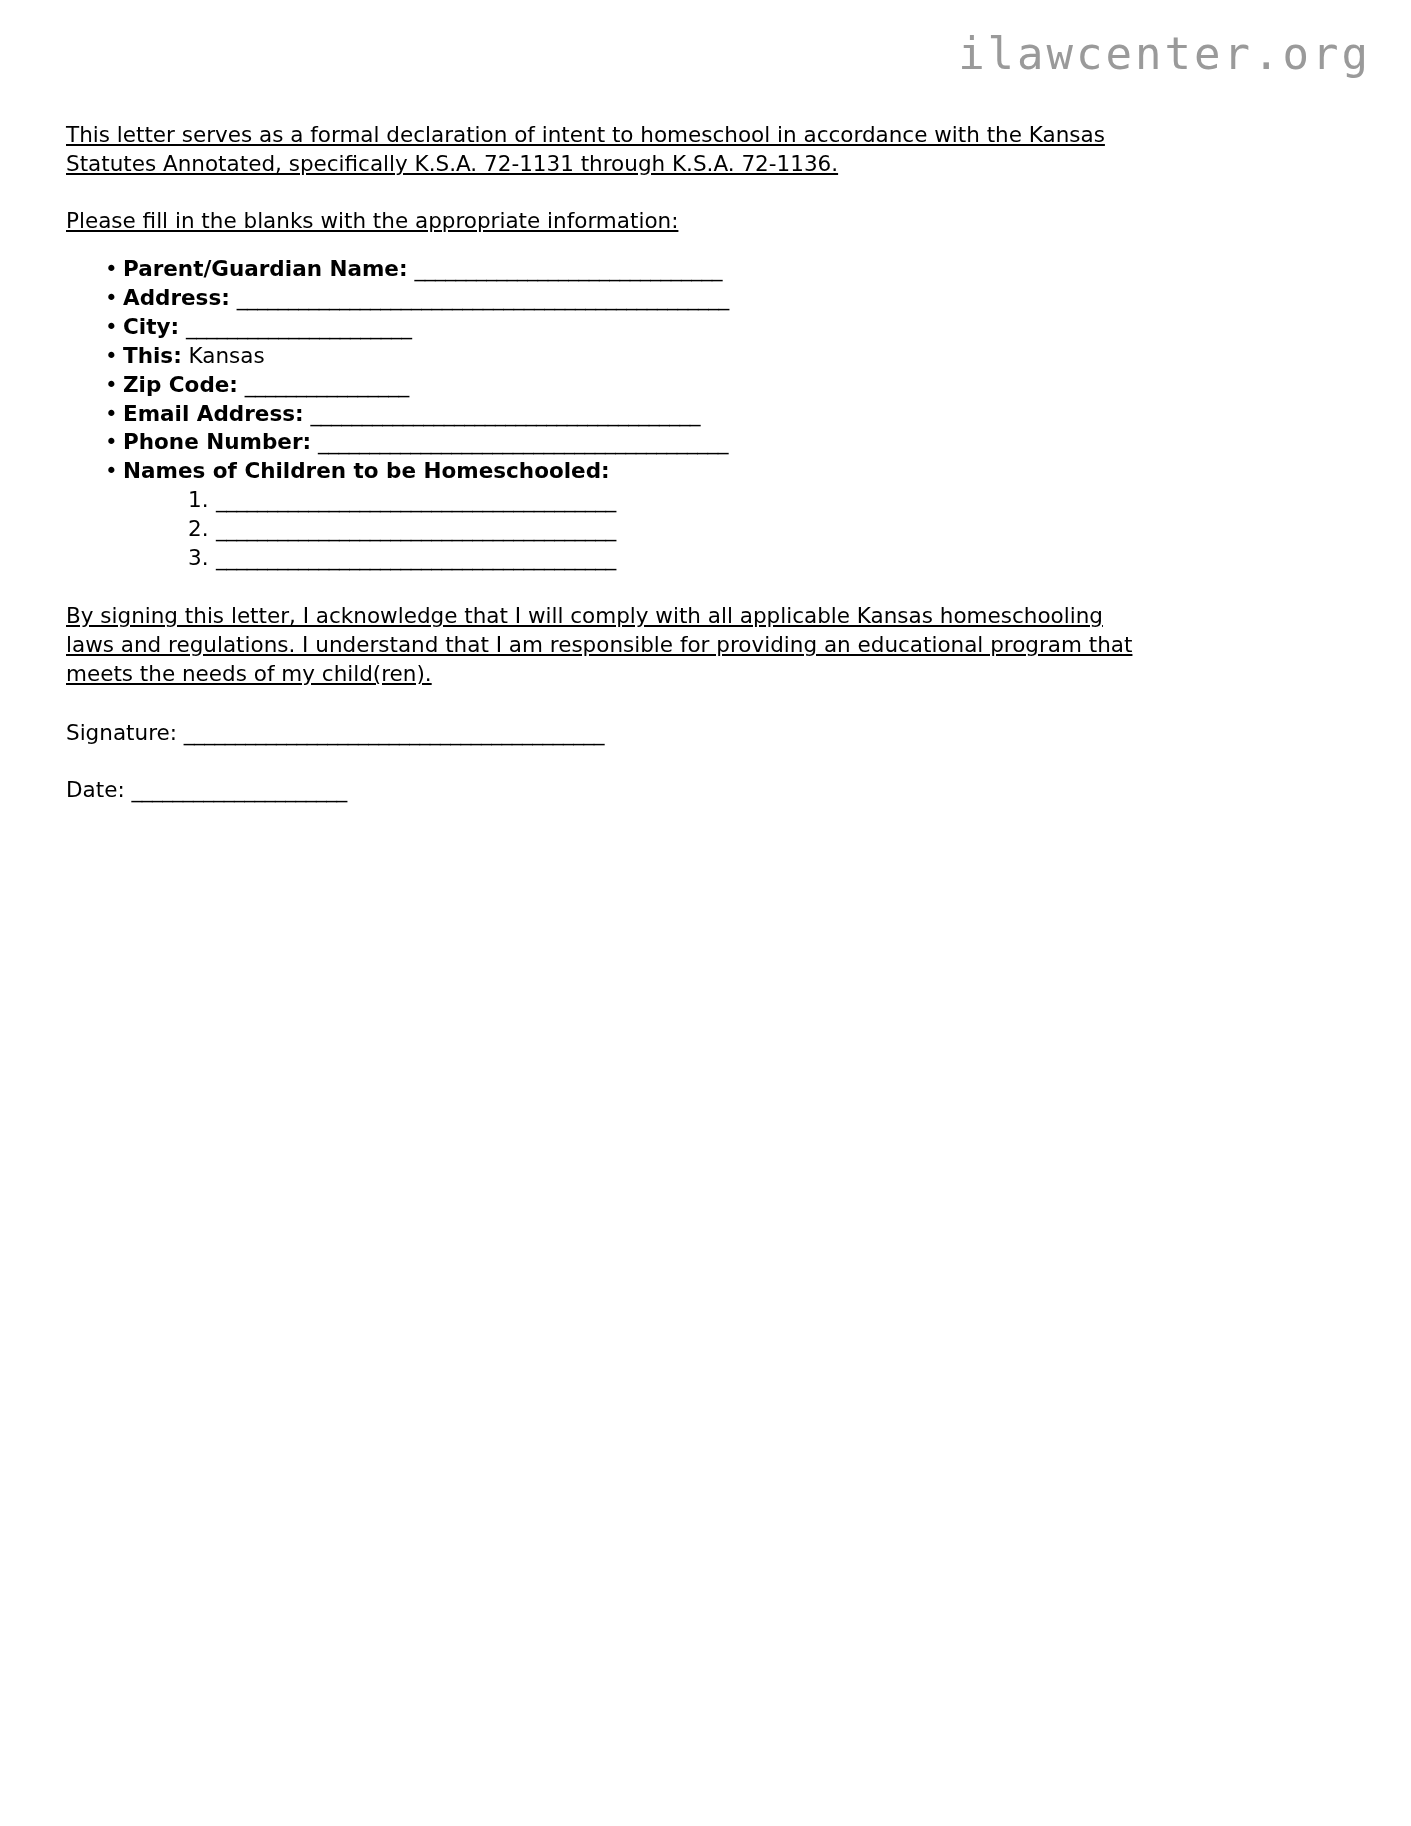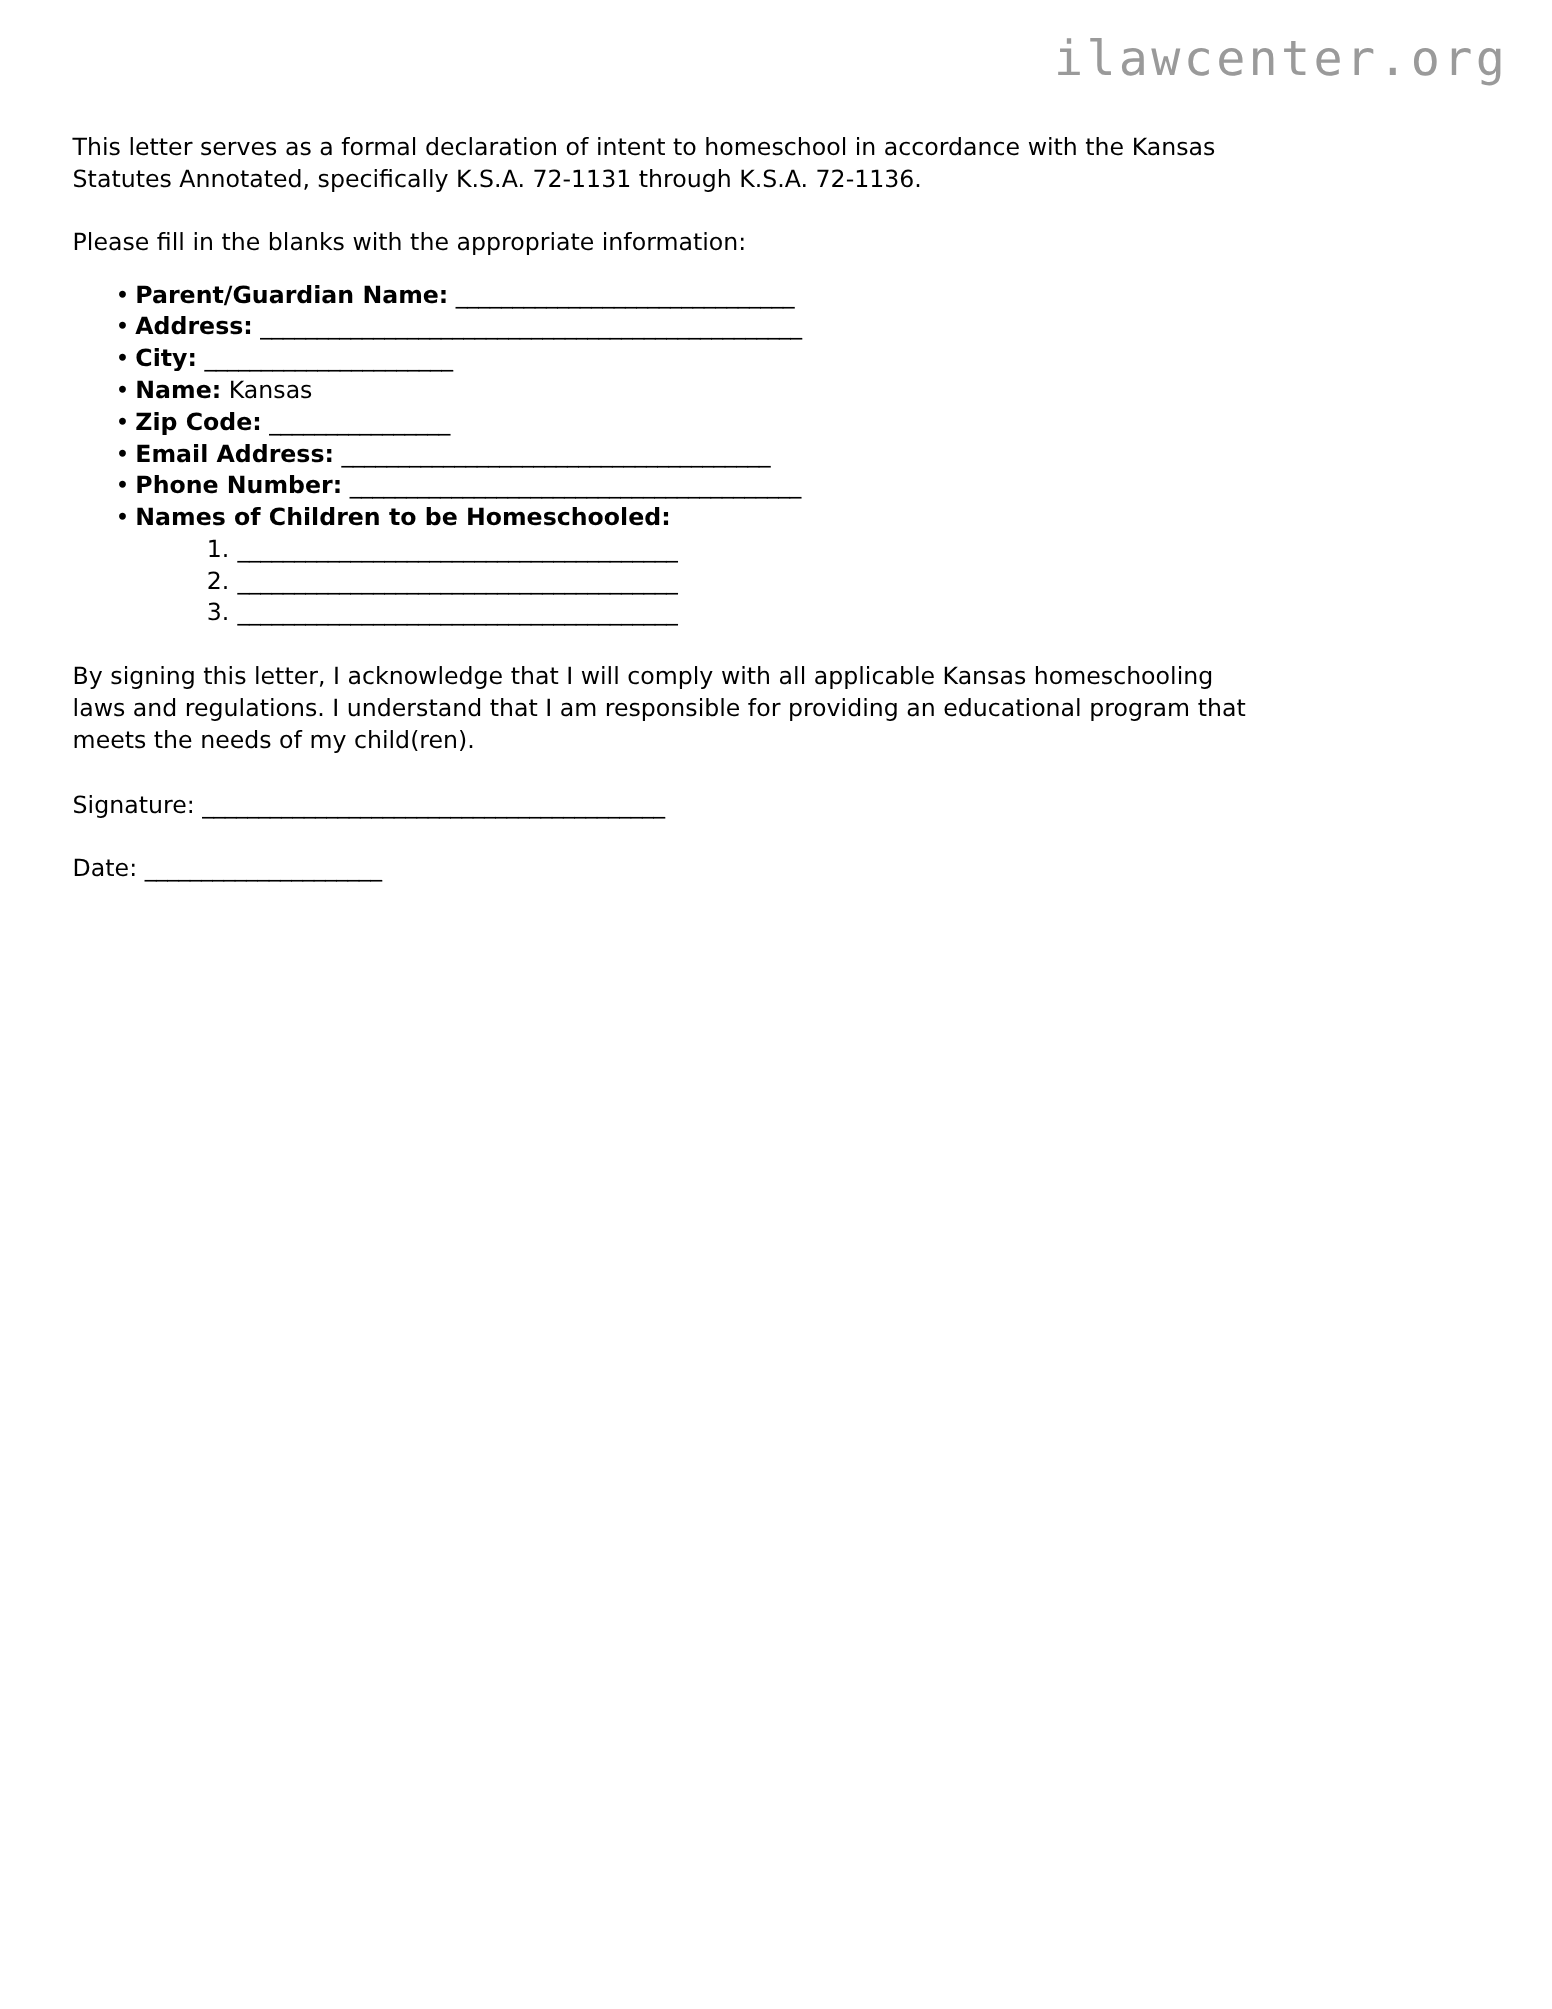--- a/index.html
+++ b/index.html
@@ -54,20 +54,21 @@
     margin: 0 0 0 0;
     letter-spacing: -0.3px;
     max-width: 1000px;
   }
 
   p.para {
     font-size: 21.5px;
     line-height: 1.35;
     margin: 0;
     max-width: 1070px;
+    text-decoration: underline;
   }
 
   .gap-after-title { height: 42px; }
   .gap-1 { height: 28px; }
   .gap-2 { height: 20px; }
   .gap-3 { height: 28px; }
   .gap-4 { height: 30px; }
   .gap-5 { height: 28px; }
 
   
@@ -160,21 +161,21 @@
 
       <li>
         <span class="bullet">•</span><span class="fld-label">Address:</span> <span class="blank">________________________________________________</span>
       </li>
 
       <li>
         <span class="bullet">•</span><span class="fld-label">City:</span> <span class="blank">______________________</span>
       </li>
 
       <li>
-        <span class="bullet">•</span><span class="fld-label">Name:</span> <span class="fld-value">Kansas</span>
+        <span class="bullet">•</span><span class="fld-label">This:</span> <span class="fld-value">Kansas</span>
       </li>
 
       <li>
         <span class="bullet">•</span><span class="fld-label">Zip Code:</span> <span class="blank">________________</span>
       </li>
 
       <li>
         <span class="bullet">•</span><span class="fld-label">Email Address:</span> <span class="blank">______________________________________</span>
       </li>
 

